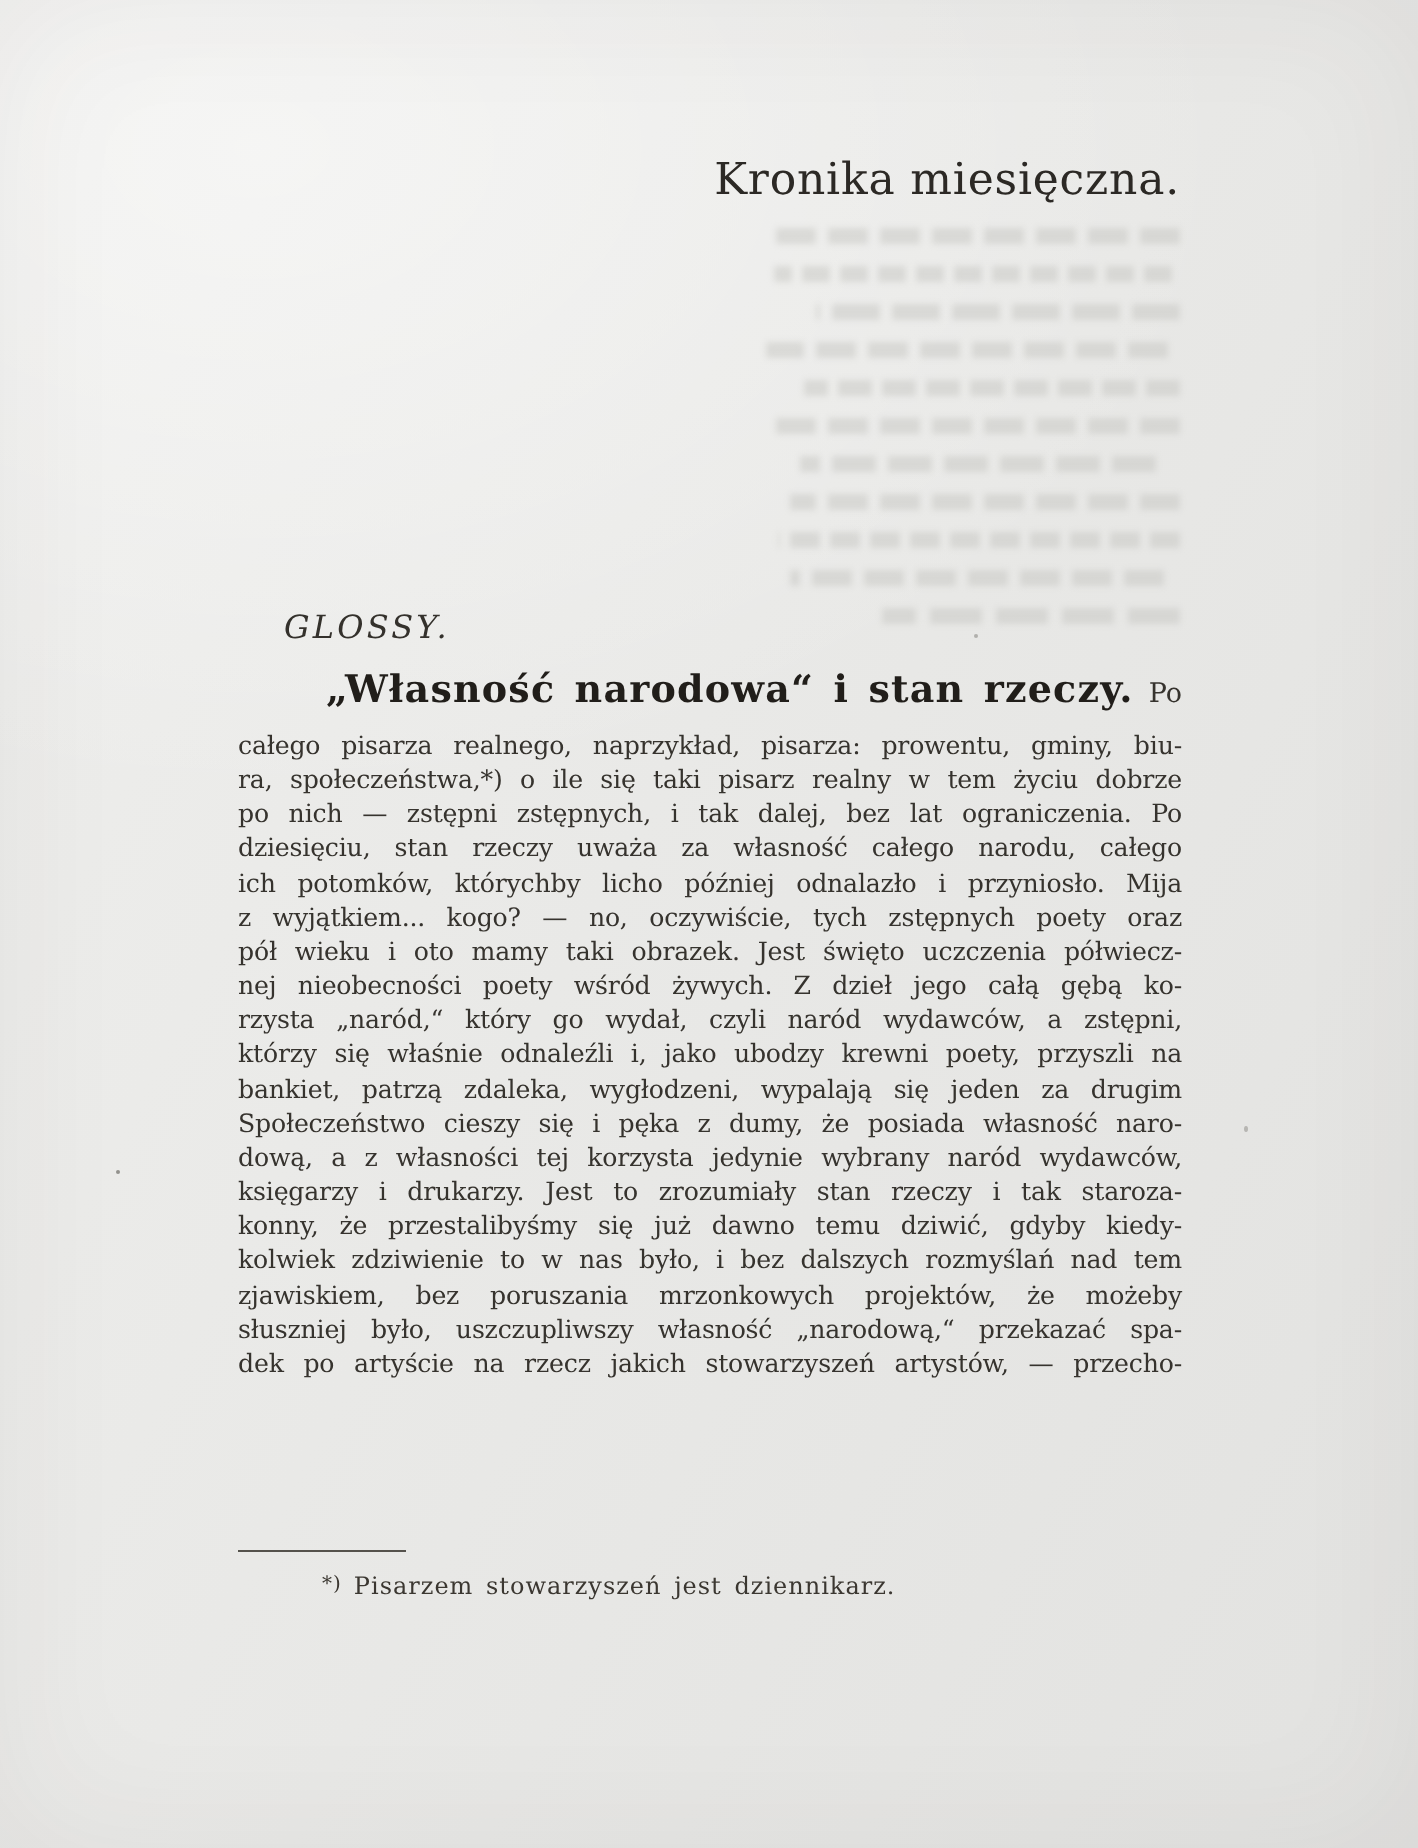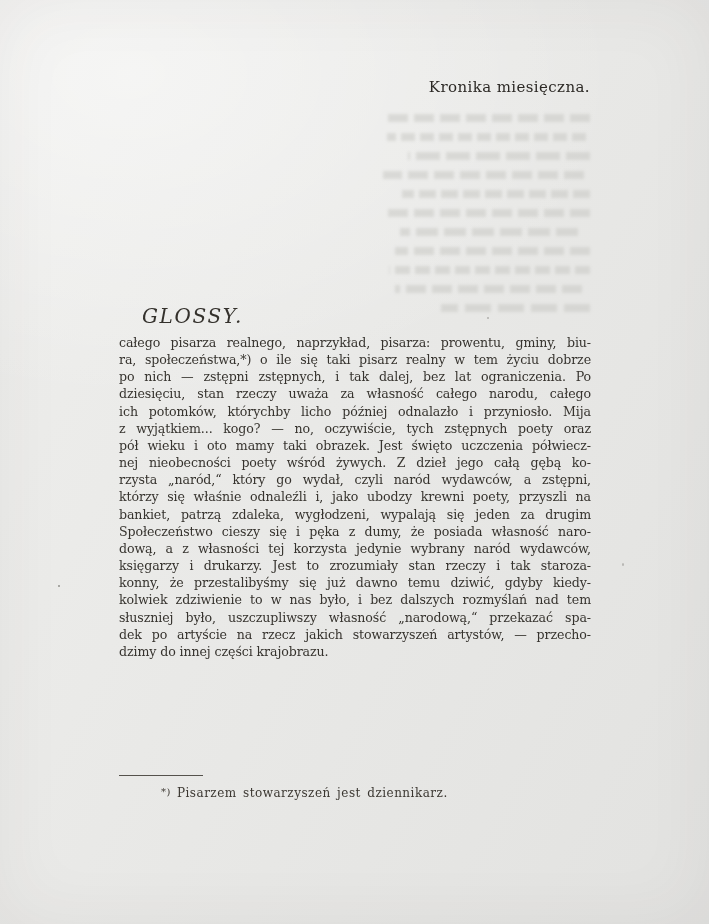--- a/index.html
+++ b/index.html
@@ -17,21 +17,21 @@
       radial-gradient(ellipse 900px 600px at 18% 8%, rgba(255,255,255,.45) 0%, rgba(255,255,255,0) 55%),
       linear-gradient(118deg,#efefed 0%, var(--paper) 45%, #e2e2e0 100%);
     box-shadow: inset 0 0 70px rgba(60,58,52,.06);
     font-family:"DejaVu Serif","Liberation Serif",serif;
     color:var(--ink);
   }
 
   
   .running-head{
     position:absolute;top:78px;right:119px;
-    font-size:15px;letter-spacing:.4px;color:#2c2925;
+    font-size:22px;letter-spacing:.4px;color:#2c2925;
   }
 
   
   .ghost{
     position:absolute;left:383px;top:114px;width:207px;height:214px;
     transform:scaleX(-1);
     filter:blur(1.6px);
     opacity:.5;
   }
   .ghost .gl{height:8px;margin-bottom:11px;background:repeating-linear-gradient(90deg,var(--ghost) 0 20px,transparent 20px 26px);}
@@ -42,21 +42,21 @@
   .ghost .gl:nth-child(6){width:98%;}
   .ghost .gl:nth-child(7){width:86%;margin-left:6%;background:repeating-linear-gradient(90deg,var(--ghost) 0 22px,transparent 22px 28px);}
   .ghost .gl:nth-child(8){width:94%;}
   .ghost .gl:nth-child(9){width:97%;background:repeating-linear-gradient(90deg,var(--ghost) 0 15px,transparent 15px 20px);}
   .ghost .gl:nth-child(10){width:90%;margin-left:4%;}
   .ghost .gl:nth-child(11){width:72%;background:repeating-linear-gradient(90deg,var(--ghost) 0 26px,transparent 26px 33px);}
 
   
   .section-label{
     position:absolute;left:142px;top:304px;
-    font-style:italic;font-size:20px;letter-spacing:1.6px;color:#34312c;
+    font-style:italic;font-size:16px;letter-spacing:1.6px;color:#34312c;
   }
 
   
   .article{position:absolute;left:119px;top:331px;width:472px;}
   .heading-line{
     text-align:justify;text-align-last:justify;
     text-indent:44px;
     line-height:28px;white-space:normal;
   }
   .heading-text{
@@ -102,44 +102,48 @@
     <div class="gl"></div>
     <div class="gl"></div>
     <div class="gl"></div>
     <div class="gl"></div>
     <div class="gl"></div>
   </div>
 
   <div class="section-label">GLOSSY.</div>
 
   <div class="article">
+    <div class="heading-line">
+      <span class="heading-text">„Własność narodowa“ i stan rzeczy.</span>
+      <span class="heading-tail">Po</span>
+    </div>
 
     <div class="body-lines">
 
     <div class="bline">całego pisarza realnego, naprzykład, pisarza: prowentu, gminy, biu-</div>
         <div class="bline">ra, społeczeństwa,*) o ile się taki pisarz realny w tem życiu dobrze</div>
         <div class="bline">po nich — zstępni zstępnych, i tak dalej, bez lat ograniczenia. Po</div>
         <div class="bline">dziesięciu, stan rzeczy uważa za własność całego narodu, całego</div>
         <div class="bline">ich potomków, którychby licho później odnalazło i przyniosło. Mija</div>
         <div class="bline">z wyjątkiem... kogo? — no, oczywiście, tych zstępnych poety oraz</div>
         <div class="bline">pół wieku i oto mamy taki obrazek. Jest święto uczczenia półwiecz-</div>
         <div class="bline">nej nieobecności poety wśród żywych. Z dzieł jego całą gębą ko-</div>
         <div class="bline">rzysta „naród,“ który go wydał, czyli naród wydawców, a zstępni,</div>
         <div class="bline">którzy się właśnie odnaleźli i, jako ubodzy krewni poety, przyszli na</div>
         <div class="bline">bankiet, patrzą zdaleka, wygłodzeni, wypalają się jeden za drugim</div>
         <div class="bline">Społeczeństwo cieszy się i pęka z dumy, że posiada własność naro-</div>
         <div class="bline">dową, a z własności tej korzysta jedynie wybrany naród wydawców,</div>
         <div class="bline">księgarzy i drukarzy. Jest to zrozumiały stan rzeczy i tak staroza-</div>
         <div class="bline">konny, że przestalibyśmy się już dawno temu dziwić, gdyby kiedy-</div>
         <div class="bline">kolwiek zdziwienie to w nas było, i bez dalszych rozmyślań nad tem</div>
+        <div class="bline">zjawiskiem, bez poruszania mrzonkowych projektów, że możeby</div>
         <div class="bline">słuszniej było, uszczupliwszy własność „narodową,“ przekazać spa-</div>
         <div class="bline">dek po artyście na rzecz jakich stowarzyszeń artystów, — przecho-</div>
       </div>
 
-    <div class="bline last">dzimy do innej części krajobrazu.</div>
   </div>
 
   <div class="fn-rule"></div>
 
   <div class="footnote">
     <span class="fn-marker">*)</span><span>Pisarzem stowarzyszeń jest dziennikarz.</span>
   </div>
 
   <div class="speck s1"></div>
   <div class="speck s2"></div>

